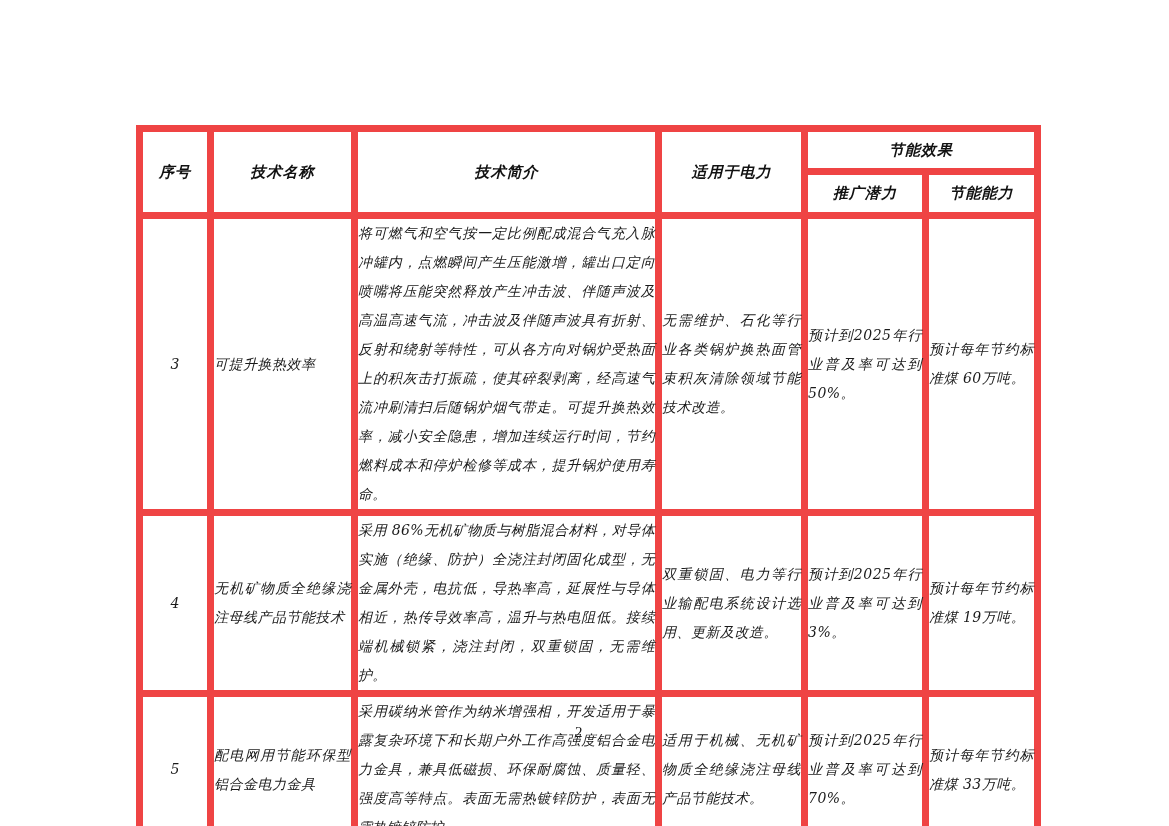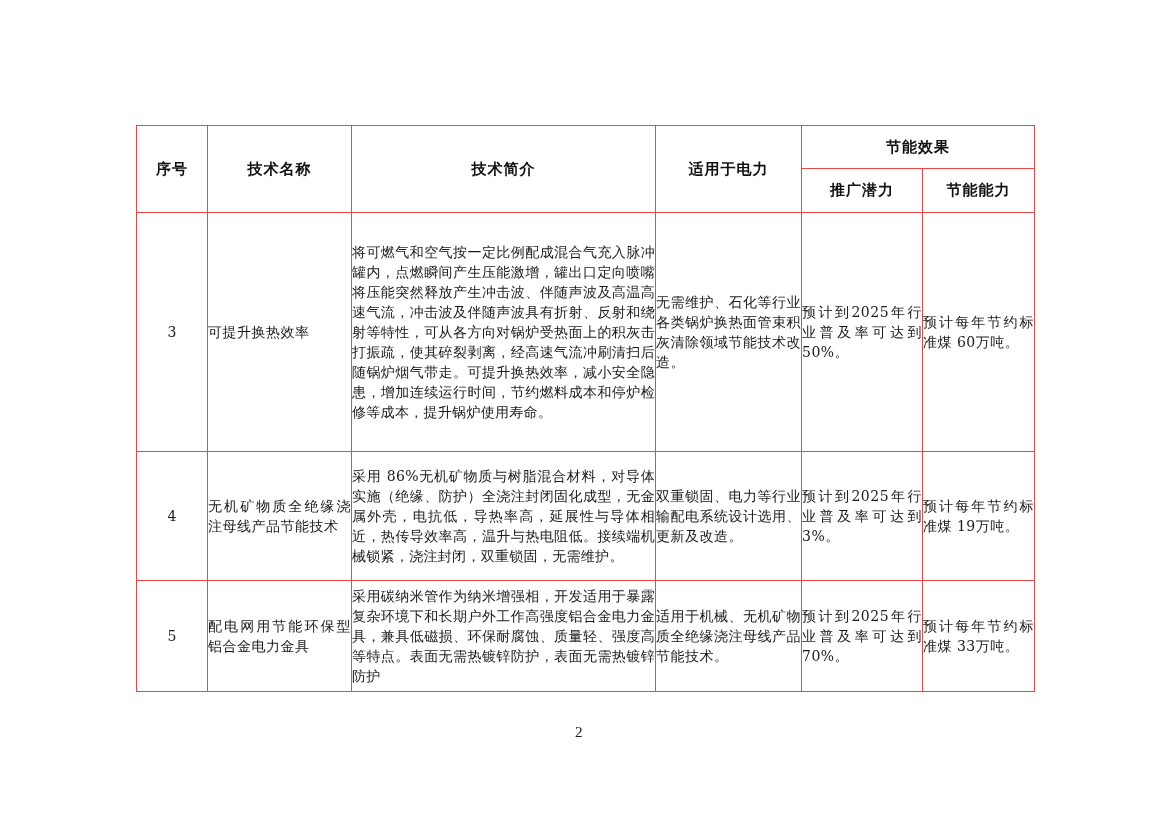--- a/index.html
+++ b/index.html
@@ -1,24 +1,24 @@
 <!DOCTYPE html>
 <html><head>
   <meta charset="utf-8">
   <style>
     html, body { margin: 0; padding: 0; background: #ffffff; }
     body { width: 1169px; height: 826px; position: relative; overflow: hidden;
       font-family: "DejaVu Serif", "Liberation Serif", serif; color: #1a1a1a; }
     .page { position: absolute; left: 0; top: 0; width: 1169px; height: 826px; }
     table.tech { position: absolute; left: 136px; top: 125px; border-collapse: collapse;
       table-layout: fixed; width: 898px; }
-    table.tech td, table.tech th { border: 1px solid #ef4444; padding: 0; vertical-align: middle; }
+    table.tech td, table.tech th { border: 7px solid #ef4444; padding: 0; vertical-align: middle; font-style: italic; }
     th { font-family: "DejaVu Sans", "Liberation Sans", sans-serif; font-weight: bold;
       font-size: 15px; text-align: center; letter-spacing: 1px; color: #111; }
-    td { font-size: 14px; line-height: 20px; }
+    td { font-size: 14px; line-height: 29px; }
     td.num { text-align: center; }
     td.txt { padding: 0 4px 0 7px; text-align: justify; text-align-last: left; letter-spacing: 0.5px; }
     td.desc { padding: 0 4px 0 6px; text-align: justify; letter-spacing: 0.3px; vertical-align: top; }
     .page-number { position: absolute; left: 575px; top: 724px; font-size: 15px;
       font-family: "Liberation Serif", serif; }
   </style>
 </head>
 <body>
 
 <div class="page">

